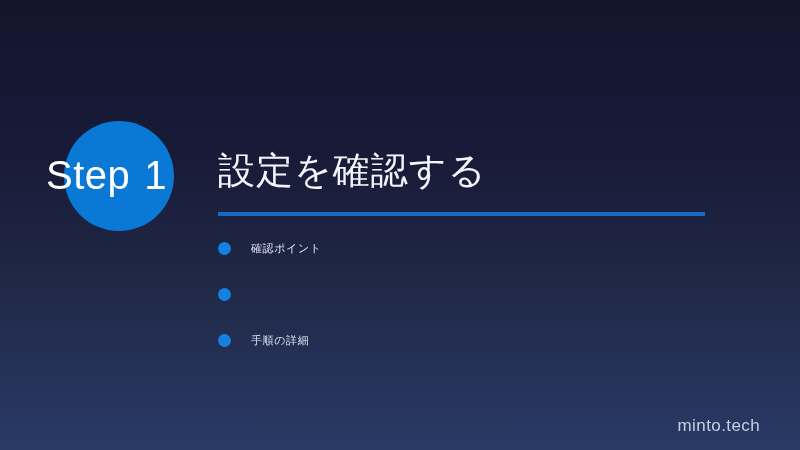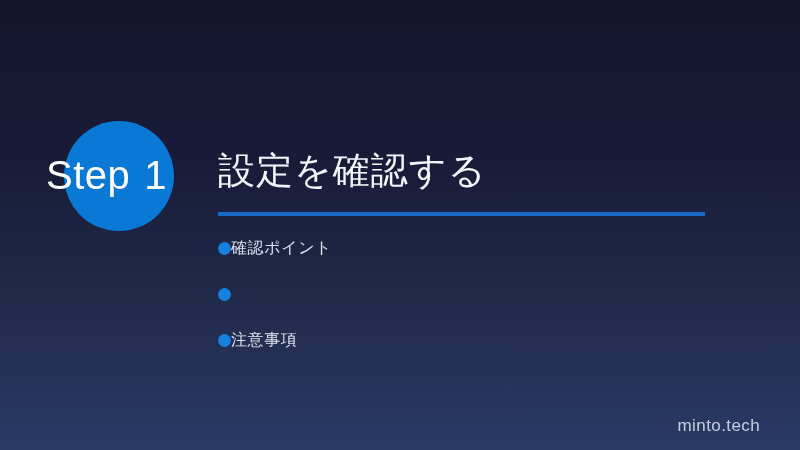--- a/index.html
+++ b/index.html
@@ -80,21 +80,22 @@
     margin-bottom: 22px;
   }
   .bullet-dot {
     width: 13px;
     height: 13px;
     border-radius: 50%;
     background: #1480e0;
     flex: 0 0 auto;
   }
   .bullet-text {
-    font-size: 16px;
+    margin-left: 20px;
+    font-size: 11px;
     font-weight: 500;
     color: #dfe5f2;
     letter-spacing: 0.6px;
     white-space: nowrap;
   }
 
   
   .footer-brand {
     position: absolute;
     right: 40px;
@@ -126,20 +127,20 @@
       <span class="bullet-dot"></span>
       <span class="bullet-text">確認ポイント</span>
     </div>
 
     <div class="bullet-row">
       <span class="bullet-dot"></span>
     </div>
 
     <div class="bullet-row">
       <span class="bullet-dot"></span>
-      <span class="bullet-text">注意事項</span>
+      <span class="bullet-text">手順の詳細</span>
     </div>
 
   </div>
 
   <div class="footer-brand">minto.tech</div>
 
 </div>
 
 </body></html>

